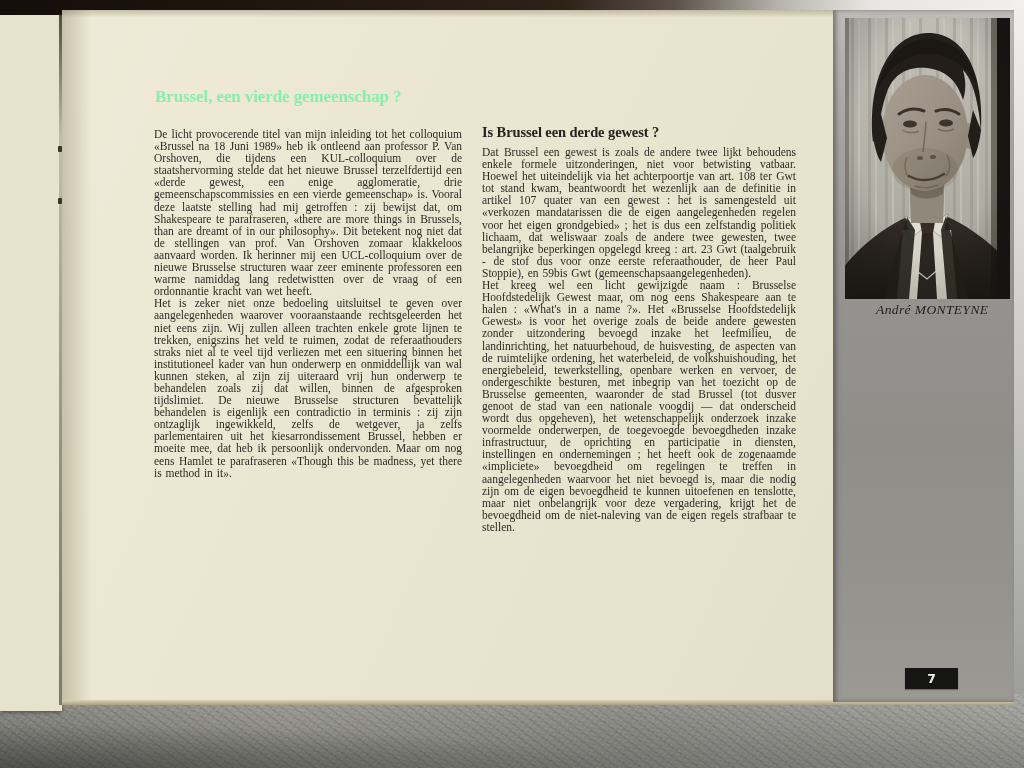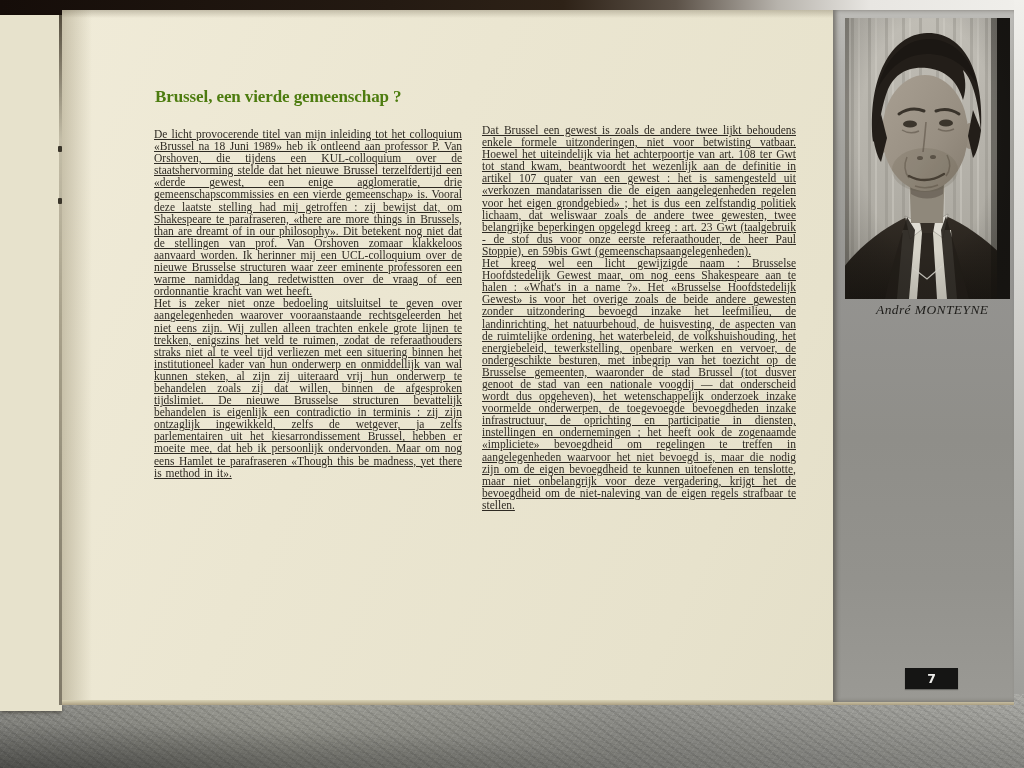--- a/index.html
+++ b/index.html
@@ -100,25 +100,25 @@
     position:absolute;left:905px;top:668px;width:53px;height:21px;
     background:#151514;color:#eeeeeb;
     display:flex;align-items:center;justify-content:center;
     font-family:"DejaVu Sans", sans-serif;font-weight:bold;font-size:12.5px;
     box-shadow:0 1px 1px rgba(0,0,0,0.3);
   }
 
   
   .article-title{
     position:absolute;left:155px;top:76px;
-    font-size:17px;font-weight:bold;color:#4d7c0f;letter-spacing:-0.1px;
+    font-size:17px;font-weight:bold;color:#86efac;letter-spacing:-0.1px;
   }
   .col{
     position:absolute;text-align:justify;color:#2e2a23;
-    font-size:11.5px;line-height:12.1px;word-spacing:1px;text-decoration:underline;
+    font-size:11.5px;line-height:12.1px;word-spacing:1px;
   }
   .col p{margin:0;}
   .col-left{left:154px;top:128px;width:308px;}
   .col-right{left:482px;top:124px;width:314px;}
   .section-heading{
     font-size:14.5px;font-weight:bold;color:#26221c;
     margin:0 0 5px 0;line-height:17px;letter-spacing:-0.1px;word-spacing:0;
   }
 </style>
 </head>
@@ -242,20 +242,21 @@
   <div class="photo-caption">André MONTEYNE</div>
 
   <h1 class="article-title">Brussel, een vierde gemeenschap ?</h1>
 
   <div class="col col-left">
     <p>De licht provocerende titel van mijn inleiding tot het colloquium «Brussel na 18 Juni 1989» heb ik ontleend aan professor P. Van Orshoven, die tijdens een KUL-colloquium over de staatshervorming stelde dat het nieuwe Brussel terzelfdertijd een «derde gewest, een enige agglomeratie, drie gemeenschapscommissies en een vierde gemeenschap» is. Vooral deze laatste stelling had mij getroffen : zij bewijst dat, om Shakespeare te parafraseren, «there are more things in Brussels, than are dreamt of in our philosophy». Dit betekent nog niet dat de stellingen van prof. Van Orshoven zomaar klakkeloos aanvaard worden. Ik herinner mij een UCL-colloquium over de nieuwe Brusselse structuren waar zeer eminente professoren een warme namiddag lang redetwistten over de vraag of een ordonnantie kracht van wet heeft.</p>
     <p>Het is zeker niet onze bedoeling uitsluitsel te geven over aangelegenheden waarover vooraanstaande rechtsgeleerden het niet eens zijn. Wij zullen alleen trachten enkele grote lijnen te trekken, enigszins het veld te ruimen, zodat de referaathouders straks niet al te veel tijd verliezen met een situering binnen het institutioneel kader van hun onderwerp en onmiddellijk van wal kunnen steken, al zijn zij uiteraard vrij hun onderwerp te behandelen zoals zij dat willen, binnen de afgesproken tijdslimiet. De nieuwe Brusselse structuren bevattelijk behandelen is eigenlijk een contradictio in terminis : zij zijn ontzaglijk ingewikkeld, zelfs de wetgever, ja zelfs parlementairen uit het kiesarrondissement Brussel, hebben er moeite mee, dat heb ik persoonlijk ondervonden. Maar om nog eens Hamlet te parafraseren «Though this be madness, yet there is method in it».</p>
   </div>
 
   <div class="col col-right">
+    <h2 class="section-heading">Is Brussel een derde gewest ?</h2>
     <p>Dat Brussel een gewest is zoals de andere twee lijkt behoudens enkele formele uitzonderingen, niet voor betwisting vatbaar. Hoewel het uiteindelijk via het achterpoortje van art. 108 ter Gwt tot stand kwam, beantwoordt het wezenlijk aan de definitie in artikel 107 quater van een gewest : het is samengesteld uit «verkozen mandatarissen die de eigen aangelegenheden regelen voor het eigen grondgebied» ; het is dus een zelfstandig politiek lichaam, dat weliswaar zoals de andere twee gewesten, twee belangrijke beperkingen opgelegd kreeg : art. 23 Gwt (taalgebruik - de stof dus voor onze eerste referaathouder, de heer Paul Stoppie), en 59bis Gwt (gemeenschapsaangelegenheden).</p>
     <p>Het kreeg wel een licht gewijzigde naam : Brusselse Hoofdstedelijk Gewest maar, om nog eens Shakespeare aan te halen : «What's in a name ?». Het «Brusselse Hoofdstedelijk Gewest» is voor het overige zoals de beide andere gewesten zonder uitzondering bevoegd inzake het leefmilieu, de landinrichting, het natuurbehoud, de huisvesting, de aspecten van de ruimtelijke ordening, het waterbeleid, de volkshuishouding, het energiebeleid, tewerkstelling, openbare werken en vervoer, de ondergeschikte besturen, met inbegrip van het toezicht op de Brusselse gemeenten, waaronder de stad Brussel (tot dusver genoot de stad van een nationale voogdij — dat onderscheid wordt dus opgeheven), het wetenschappelijk onderzoek inzake voormelde onderwerpen, de toegevoegde bevoegdheden inzake infrastructuur, de oprichting en participatie in diensten, instellingen en ondernemingen ; het heeft ook de zogenaamde «impliciete» bevoegdheid om regelingen te treffen in aangelegenheden waarvoor het niet bevoegd is, maar die nodig zijn om de eigen bevoegdheid te kunnen uitoefenen en tenslotte, maar niet onbelangrijk voor deze vergadering, krijgt het de bevoegdheid om de niet-naleving van de eigen regels strafbaar te stellen.</p>
   </div>
 
   <div class="page-badge">
     <span>7</span>
   </div>
 
 </div>
 

